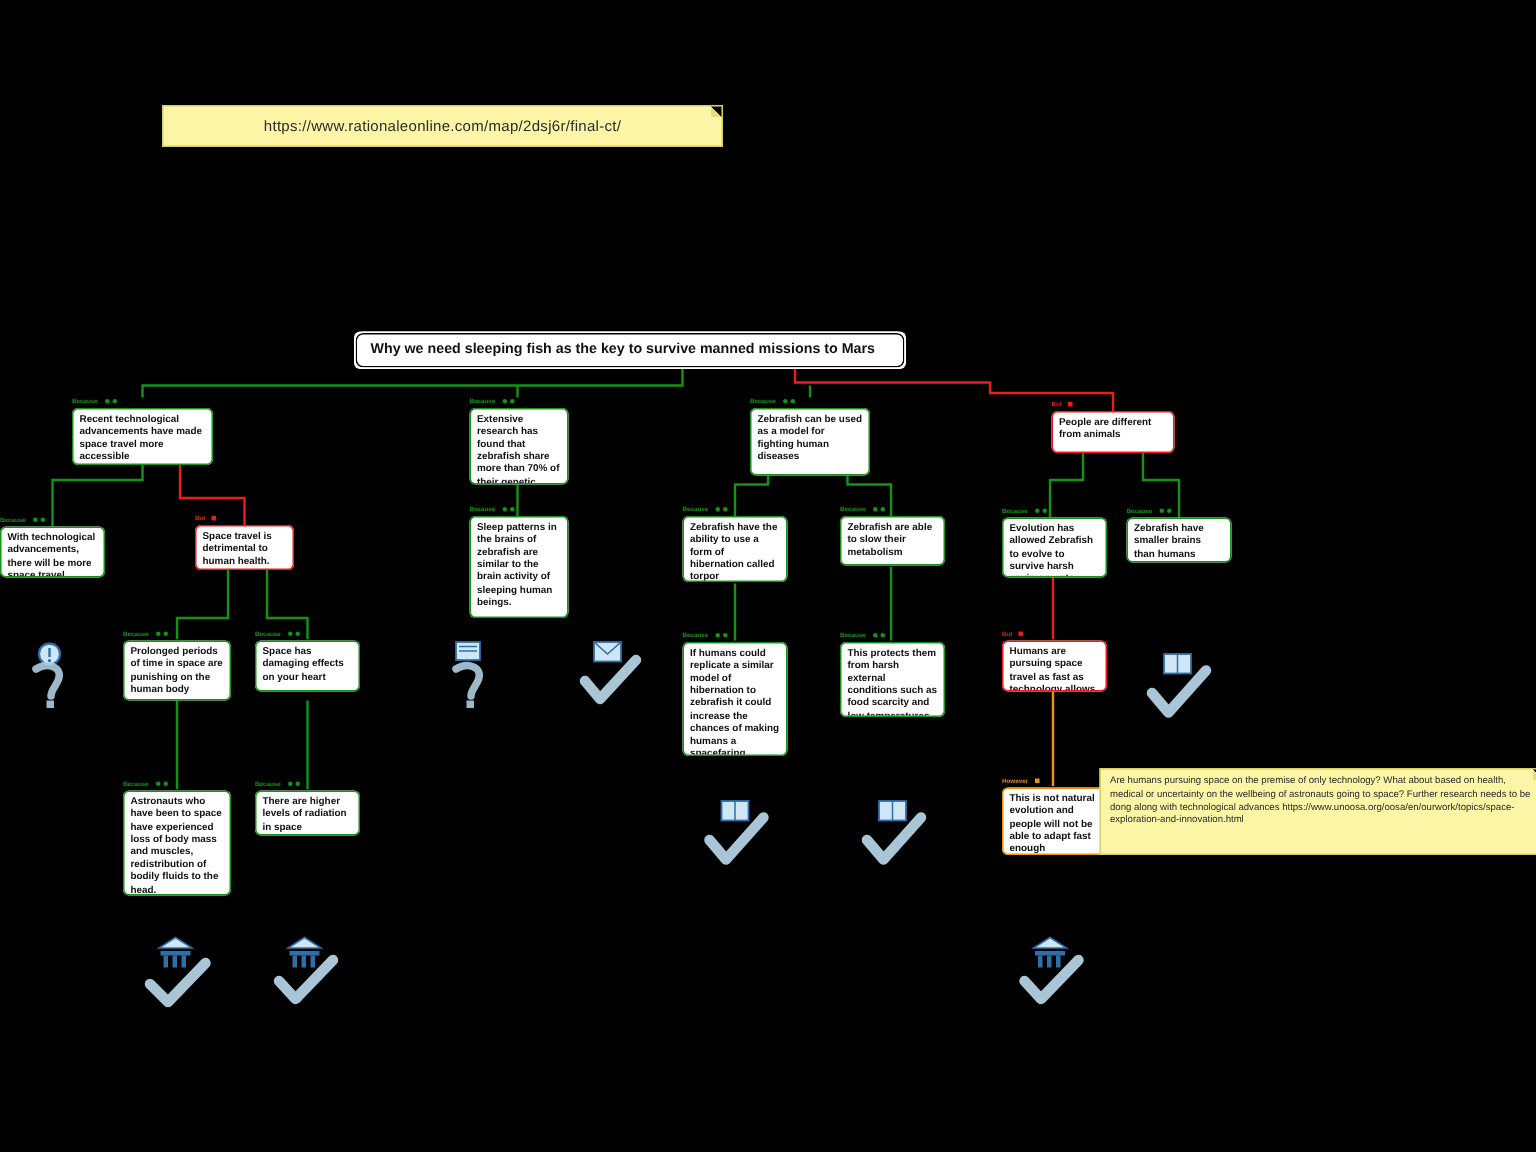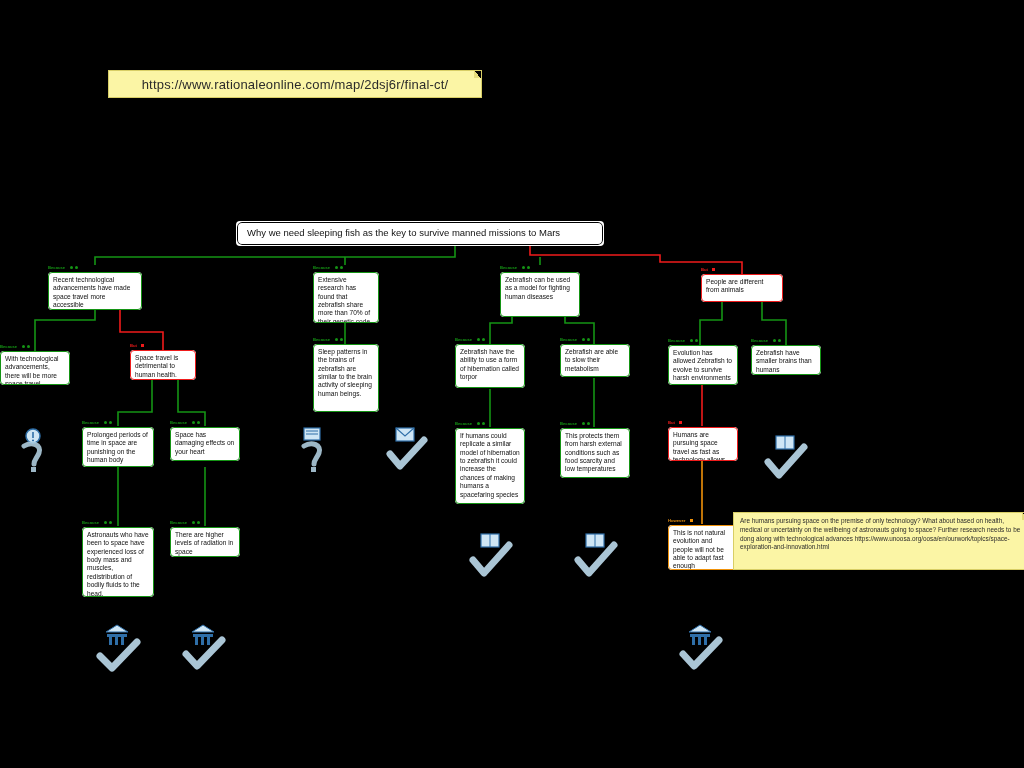--- a/index.html
+++ b/index.html
@@ -11,33 +11,34 @@
   #canvas{position:absolute;inset:0;width:1024px;height:768px;}
   svg.links{position:absolute;left:0;top:0;width:1024px;height:768px;pointer-events:none;}
 
   
   .urlnote{
     position:absolute;left:108px;top:70px;width:372px;height:26px;
     background:#fbf5a5;border:1px solid #d8ce66;
     box-shadow:1px 1px 0 rgba(0,0,0,.35);
     display:flex;align-items:center;justify-content:center;
   }
-  .urlnote .txt{font-size:13px;color:#2b2b2b;letter-spacing:.2px;}
+  .urlnote .txt{font-size:10px;color:#2b2b2b;letter-spacing:.2px;}
   .urlnote .corner{
     position:absolute;right:0;top:0;width:7px;height:7px;
     background:linear-gradient(225deg,#000 0 50%,#e6dc7d 50% 100%);
   }
 
   
   .node{position:absolute;box-sizing:border-box;background:#fff;border-radius:4px;}
   .node .body{
     box-sizing:border-box;width:100%;height:100%;
     border:1.5px solid #149414;border-radius:4px;background:#fff;
     padding:3px 4px;font-size:6.6px;line-height:1.27;color:#101010;
     overflow:hidden;
+    font-weight:bold;
   }
   .node.red .body{border-color:#ef1b1b;}
   .node.orange .body{border-color:#f0920a;}
   .node.title .body{border:1.5px solid #ffffff;border-radius:6px;}
 
   
   .hdr{
     position:absolute;left:0;top:-8.5px;height:8px;width:100%;
     display:flex;align-items:center;gap:2px;font-size:4.4px;
     color:#149414;font-weight:bold;white-space:nowrap;

